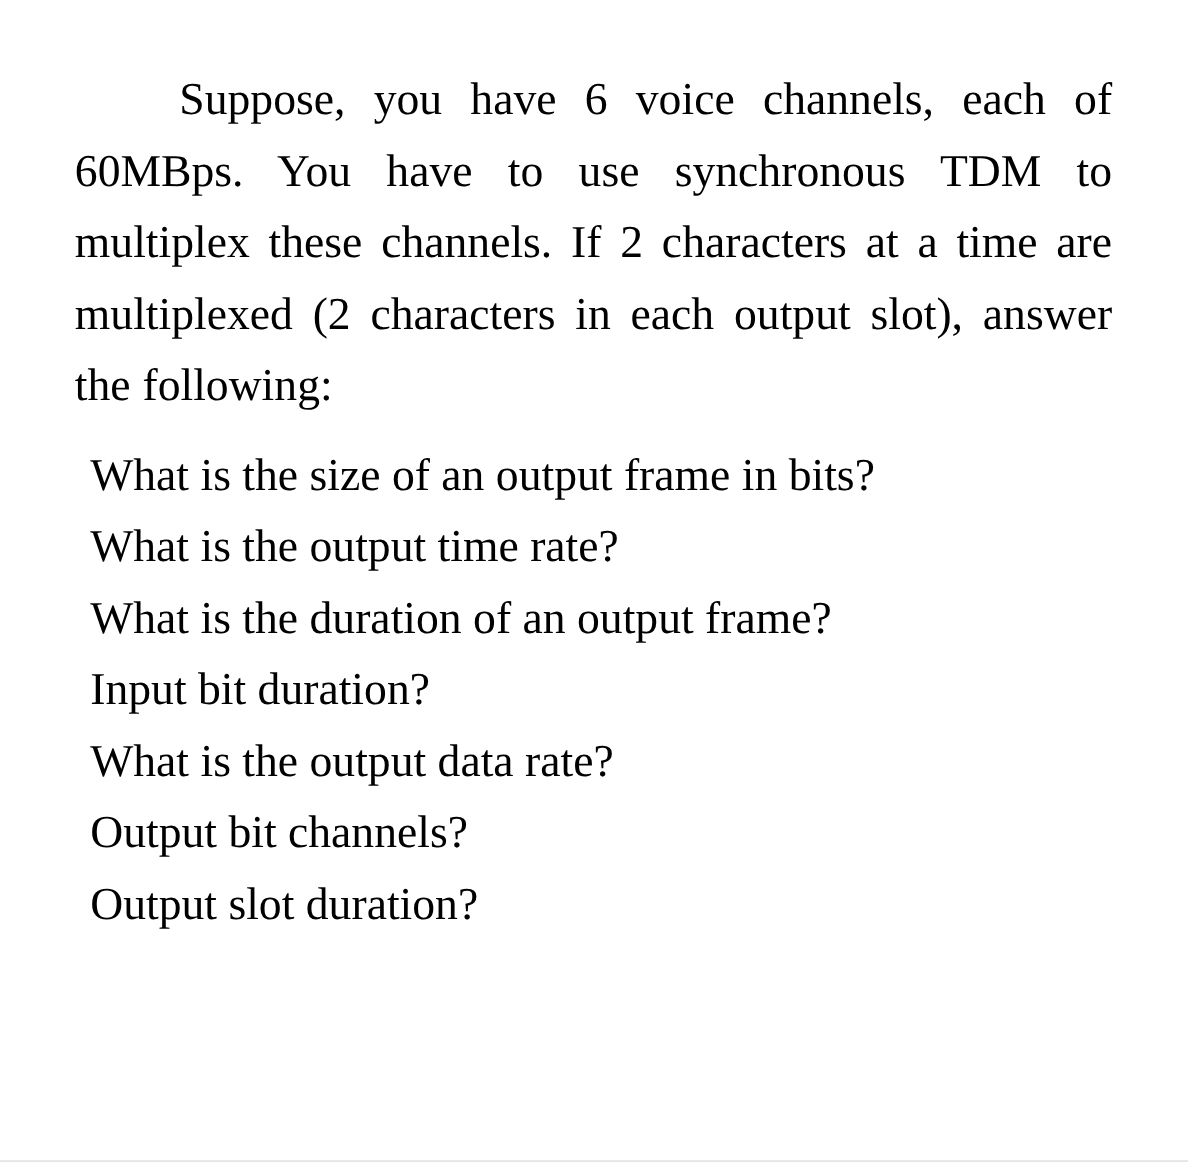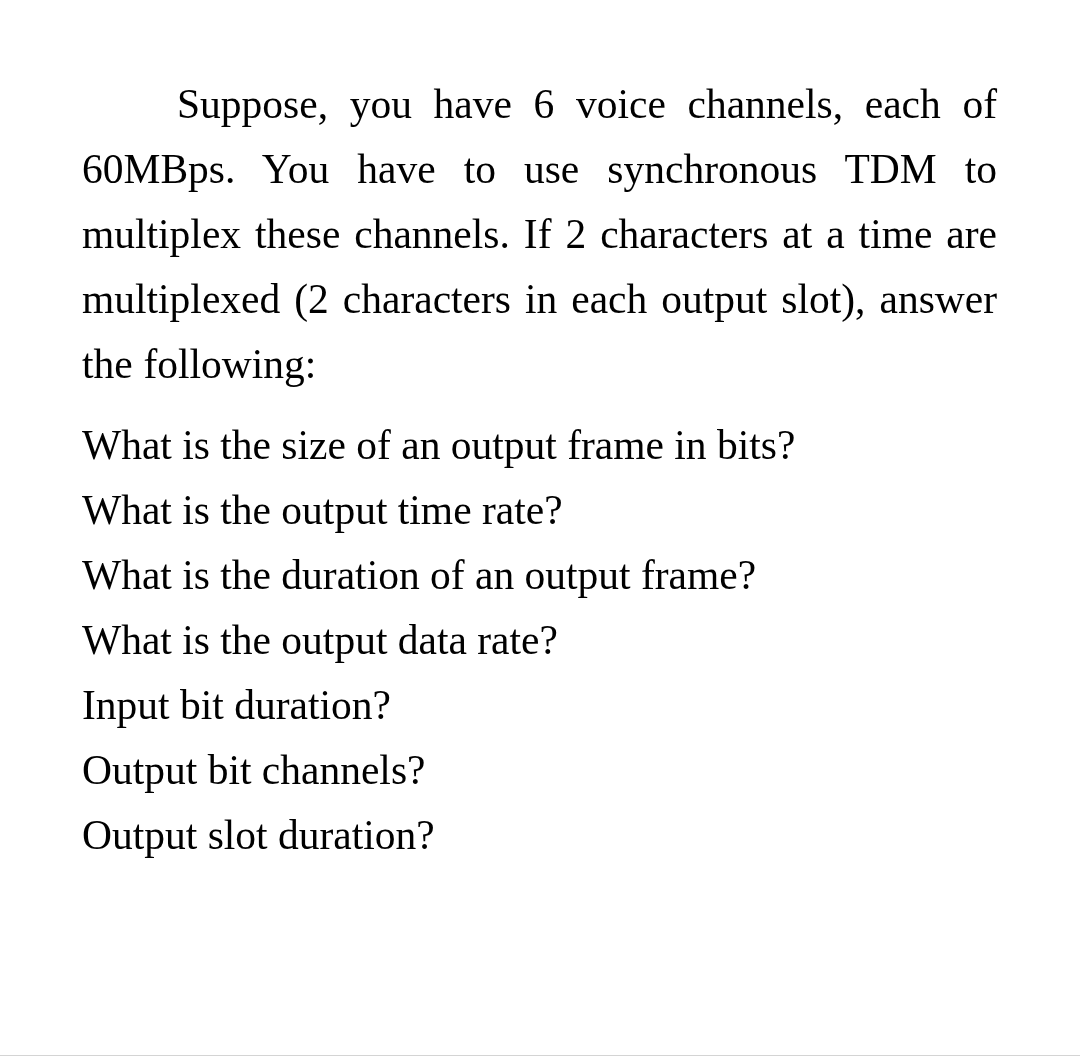--- a/index.html
+++ b/index.html
@@ -25,21 +25,21 @@
     top: 56px;
     width: 947px;
   }
 
   .problem-paragraph {
     font-size: 41.5px;
     line-height: 65px;
     text-align: justify;
     text-justify: inter-word;
     text-indent: 95px;
-    margin: 16px;
+    margin: 2px;
     color: #000000;
     hyphens: none;
     word-spacing: 0.01em;
   }
 
   
 
   .questions {
     margin: 16px;
     padding: 0;
@@ -69,22 +69,22 @@
 <div class="page">
 
   <div class="content">
 
     <p class="problem-paragraph">Suppose, you have 6 voice channels, each of 60MBps. You have to use synchronous TDM to multiplex these channels. If 2 characters at a time are multiplexed (2 characters in each output slot), answer the following:</p>
 
     <ul class="questions">
       <li class="question-line">What is the size of an output frame in bits?</li>
       <li class="question-line">What is the output time rate?</li>
       <li class="question-line">What is the duration of an output frame?</li>
+      <li class="question-line">Input bit duration?</li>
       <li class="question-line">What is the output data rate?</li>
-      <li class="question-line">Input bit duration?</li>
       <li class="question-line">Output bit channels?</li>
       <li class="question-line">Output slot duration?</li>
     </ul>
 
   </div>
 
   <div class="bottom-rule"></div>
 
 </div>
 

